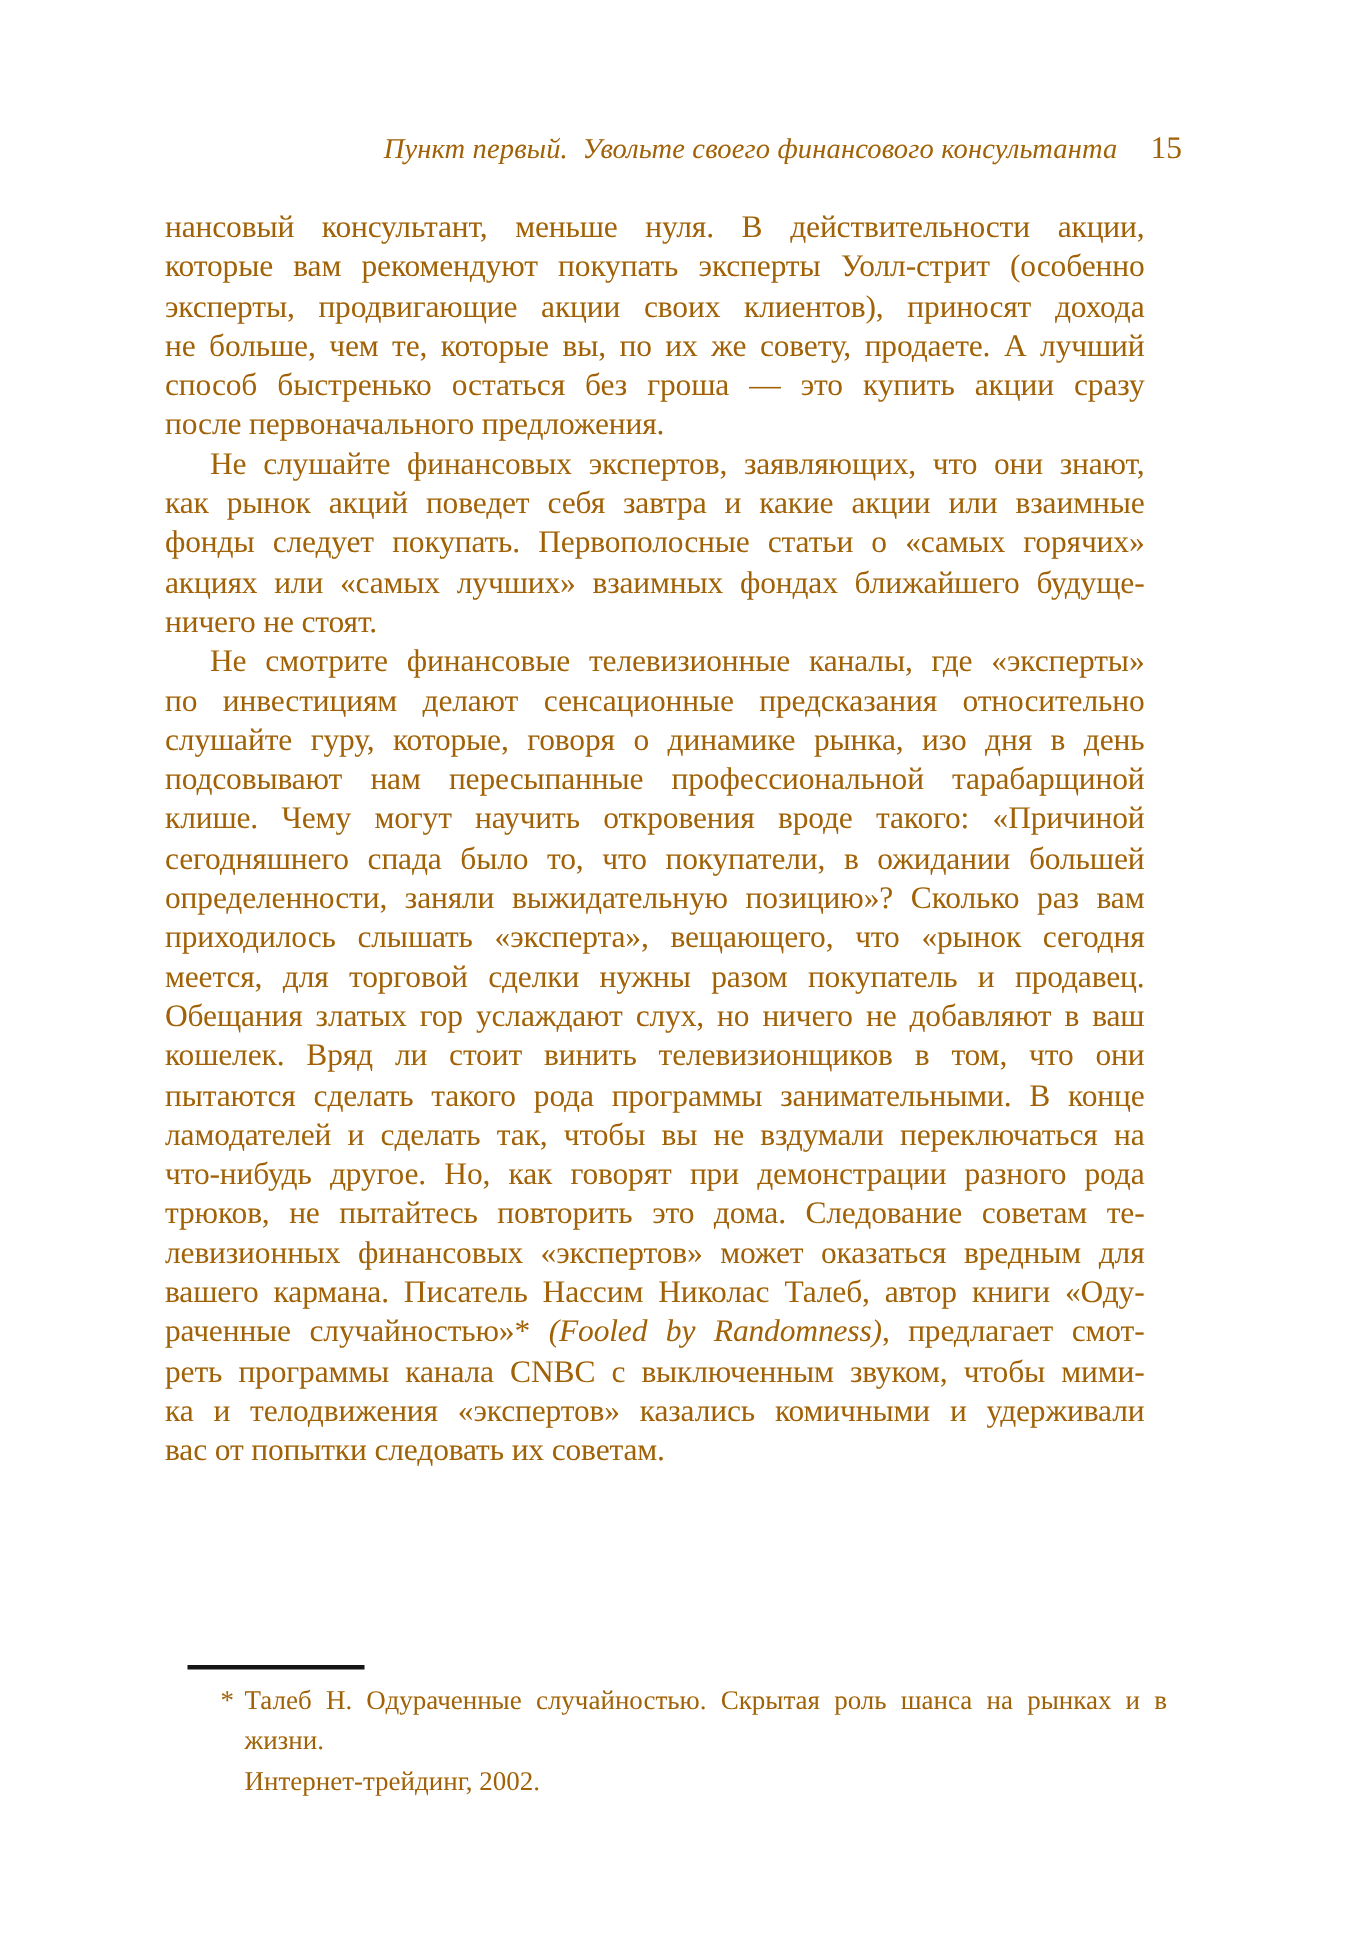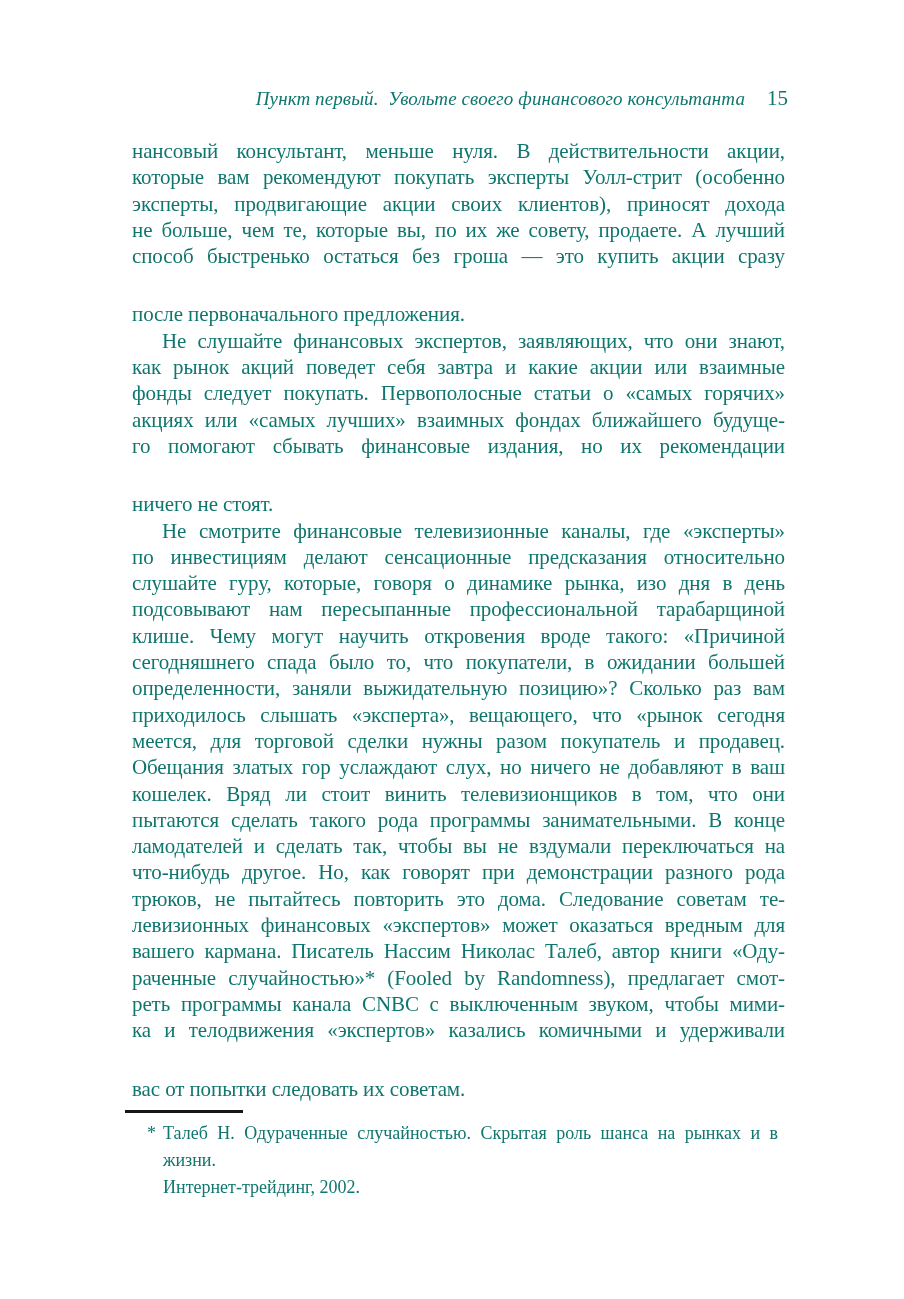--- a/index.html
+++ b/index.html
@@ -6,21 +6,21 @@
     margin: 0;
     padding: 0;
     background: #ffffff;
   }
   .page {
     position: relative;
     width: 904px;
     height: 1299px;
     background: #ffffff;
     font-family: "Liberation Serif", "DejaVu Serif", serif;
-    color: #0f766e;
+    color: #a16207;
     overflow: hidden;
   }
   .header {
     position: absolute;
     left: 125px;
     top: 86px;
     width: 663px;
     display: flex;
     justify-content: flex-end;
     align-items: baseline;
@@ -31,35 +31,35 @@
     font-size: 19px;
     letter-spacing: 0.1px;
     white-space: pre;
   }
   .page-number {
     font-size: 21px;
     font-weight: 400;
   }
   .page-body {
     position: absolute;
-    left: 132px;
+    left: 110px;
     top: 138px;
     width: 653px;
   }
   .para { margin: 0; }
   .para.indent .line:first-child { text-indent: 30px; font-family: Liberation Serif, serif; }
   .line {
     font-size: 21px;
     line-height: 26.3px;
     letter-spacing: -0.1px;
     text-align: justify;
     text-align-last: justify;
   }
-  .line.last { text-align-last: left; margin-top: 32px; }
-  .em { }
+  .line.last { text-align-last: left; }
+  .em { font-style: italic; }
   .footnote-rule {
     position: absolute;
     left: 125px;
     top: 1110px;
     width: 118px;
     height: 3px;
     background: #161616;
   }
   .footnote {
     position: absolute;
@@ -99,21 +99,20 @@
         <div class="line">эксперты, продвигающие акции своих клиентов), приносят дохода</div>
         <div class="line">не больше, чем те, которые вы, по их же совету, продаете. А лучший</div>
         <div class="line">способ быстренько остаться без гроша — это купить акции сразу</div>
         <div class="line last">после первоначального предложения.</div>
       </div>
       <div class="para indent">
         <div class="line">Не слушайте финансовых экспертов, заявляющих, что они знают,</div>
         <div class="line">как рынок акций поведет себя завтра и какие акции или взаимные</div>
         <div class="line">фонды следует покупать. Первополосные статьи о «самых горячих»</div>
         <div class="line">акциях или «самых лучших» взаимных фондах ближайшего будуще-</div>
-        <div class="line">го помогают сбывать финансовые издания, но их рекомендации</div>
         <div class="line last">ничего не стоят.</div>
       </div>
       <div class="para indent">
         <div class="line">Не смотрите финансовые телевизионные каналы, где «эксперты»</div>
         <div class="line">по инвестициям делают сенсационные предсказания относительно</div>
         <div class="line">слушайте гуру, которые, говоря о динамике рынка, изо дня в день</div>
         <div class="line">подсовывают нам пересыпанные профессиональной тарабарщиной</div>
         <div class="line">клише. Чему могут научить откровения вроде такого: «Причиной</div>
         <div class="line">сегодняшнего спада было то, что покупатели, в ожидании большей</div>
         <div class="line">определенности, заняли выжидательную позицию»? Сколько раз вам</div>

